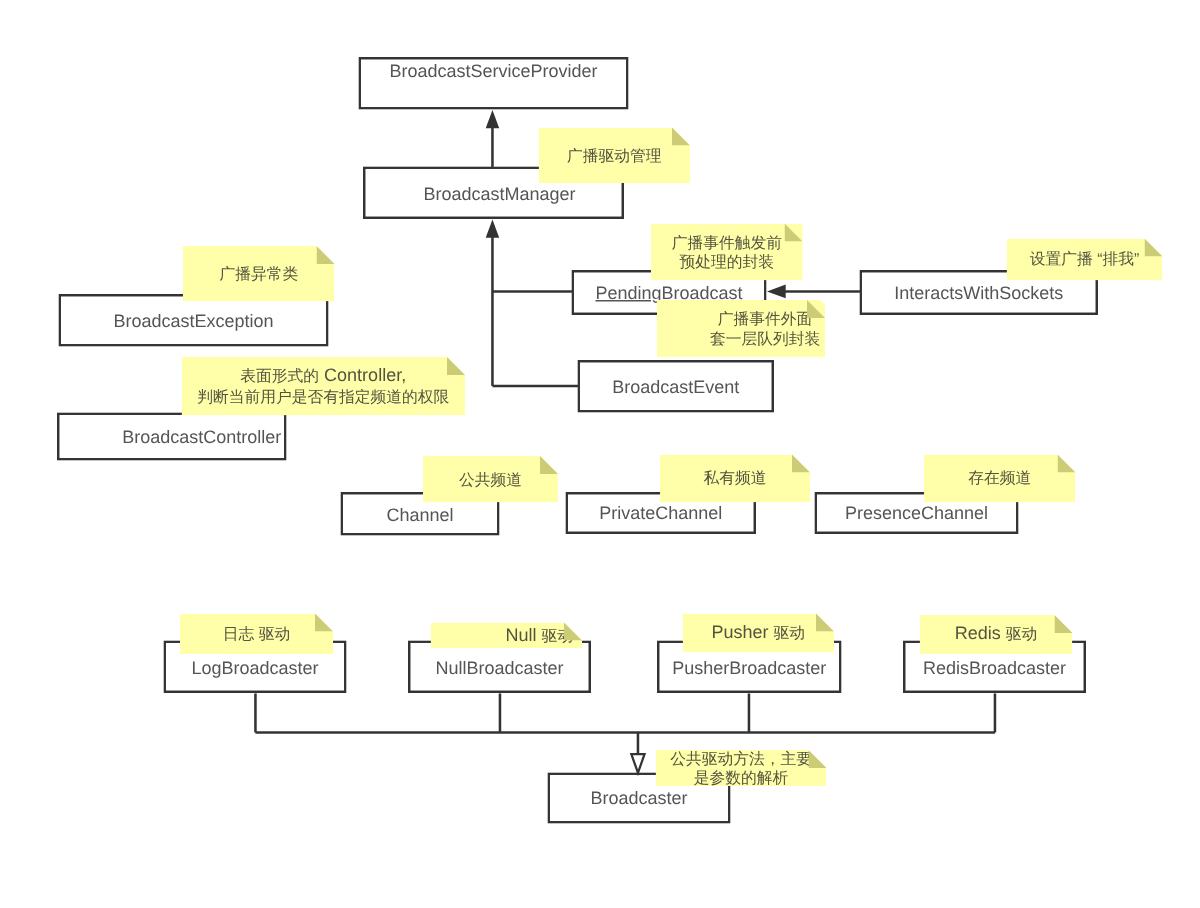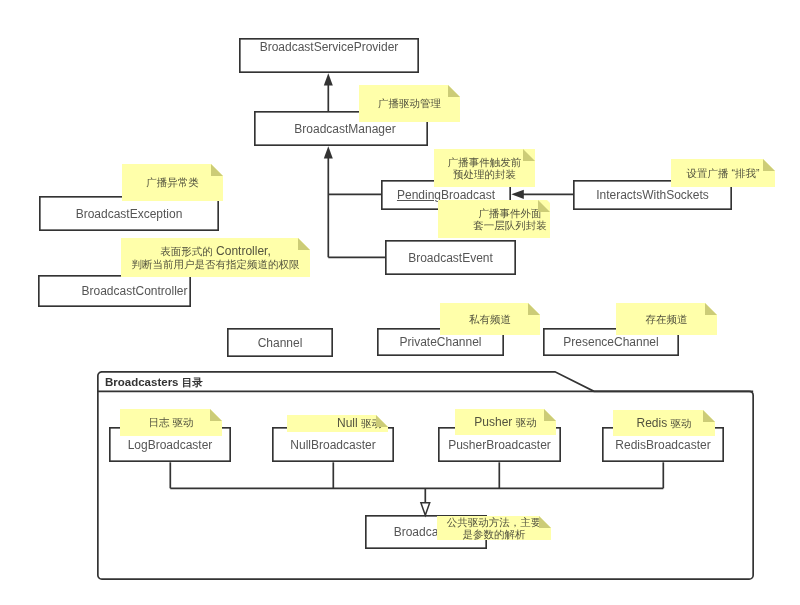--- a/index.html
+++ b/index.html
@@ -29,35 +29,28 @@
         background:#ffffaa;z-index:-1;}
   .note > .fold{position:absolute;right:0;top:0;width:12px;height:12px;z-index:3;}
   .note > .line{position:relative;z-index:2;}
   .cjk{font-size:10.5px;}
 </style>
 </head>
 <body>
 
 <div id="canvas">
 
-  <div id="pkg" style="left: 97px; top: 371px; width: 657px; height: 209px;">
-    <svg width="657" height="209">
-      <path id="pkg-outline" stroke-width="1.7" stroke-linejoin="miter" fill="#ffffff" stroke="#333333" d="M 4 0.85 H 458 L 497 20.3 H 652.15 A 4 4 0 0 1 656.15 24.3 V 204.15 A 4 4 0 0 1 652.15 208.15 H 4.85 A 4 4 0 0 1 0.85 204.15 V 4.85 A 4 4 0 0 1 4.85 0.85 Z"></path>
-      <line id="pkg-separator" stroke-width="1.7" stroke="#333333" x1="0.85" y1="20.3" x2="656.15" y2="20.3"></line>
-    </svg>
-    <div class="title">Broadcasters <span class="cjk">目录</span></div>
-  </div>
 
   <div class="cls" style="left: 239px; top: 38px; width: 180px; height: 18px;">
     <svg class="frame" width="180" height="35">
         <rect x="0.8" y="0.8" stroke-width="1.7" fill="#ffffff" stroke="#333333" width="178.4" height="33.4"></rect>
       </svg>
     <span>BroadcastServiceProvider</span>
   </div>
-  <div class="cls" style="left: 242px; top: 111px; width: 182px; height: 35px; margin-left: 12px;">
+  <div class="cls" style="left: 242px; top: 111px; width: 182px; height: 35px;">
     <svg class="frame" width="174" height="35">
         <rect x="0.8" y="0.8" stroke-width="1.7" fill="#ffffff" stroke="#333333" width="172.4" height="33.4"></rect>
       </svg>
     <span>BroadcastManager</span>
   </div>
   <div class="cls" style="left: 39px; top: 196px; width: 180px; height: 35px;">
     <svg class="frame" width="180" height="35">
         <rect x="0.8" y="0.8" stroke-width="1.7" fill="#ffffff" stroke="#333333" width="178.4" height="33.4"></rect>
       </svg>
     <span>BroadcastException</span>
@@ -213,20 +206,27 @@
       </svg>
   </div>
   <div class="note" style="left: 121px; top: 238px; width: 189px; height: 39px;">
     <div class="paper" style="background: rgb(255, 255, 170); clip-path: polygon(0px 0px, 177px 0px, 189px 12px, 189px 39px, 0px 39px);"></div>
     <div class="line"><span class="cjk">表面形式的</span> Controller,</div>
     <div class="line"><span class="cjk">判断当前用户是否有指定频道的权限</span></div>
     <svg class="fold" viewBox="0 0 12 12" width="12" height="12">
         <polygon points="0,0 12,12 0,12" fill="#cccc77"></polygon>
       </svg>
   </div>
+  <div class="note" style="left: 282px; top: 304px; width: 90px; height: 31px;">
+    <div class="paper" style="background: rgb(255, 255, 170); clip-path: polygon(0px 0px, 78px 0px, 90px 12px, 90px 31px, 0px 31px);"></div>
+    <div class="line"><span class="cjk">公共频道</span></div>
+    <svg class="fold" viewBox="0 0 12 12" width="12" height="12">
+        <polygon points="0,0 12,12 0,12" fill="#cccc77"></polygon>
+      </svg>
+  </div>
   <div class="note" style="left: 440px; top: 303px; width: 100px; height: 32px;">
     <div class="paper" style="background: rgb(255, 255, 170); clip-path: polygon(0px 0px, 88px 0px, 100px 12px, 100px 32px, 0px 32px);"></div>
     <div class="line"><span class="cjk">私有频道</span></div>
     <svg class="fold" viewBox="0 0 12 12" width="12" height="12">
         <polygon points="0,0 12,12 0,12" fill="#cccc77"></polygon>
       </svg>
   </div>
   <div class="note" style="left: 616px; top: 303px; width: 101px; height: 32px;">
     <div class="paper" style="background: rgb(255, 255, 170); clip-path: polygon(0px 0px, 89px 0px, 101px 12px, 101px 32px, 0px 32px);"></div>
     <div class="line"><span class="cjk">存在频道</span></div>
@@ -255,21 +255,21 @@
         <polygon points="0,0 12,12 0,12" fill="#cccc77"></polygon>
       </svg>
   </div>
   <div class="note" style="left: 613px; top: 410px; width: 102px; height: 26px;">
     <div class="paper" style="background: rgb(255, 255, 170); clip-path: polygon(0px 0px, 90px 0px, 102px 12px, 102px 26px, 0px 26px);"></div>
     <div class="line">Redis <span class="cjk">驱动</span></div>
     <svg class="fold" viewBox="0 0 12 12" width="12" height="12">
         <polygon points="0,0 12,12 0,12" fill="#cccc77"></polygon>
       </svg>
   </div>
-  <div class="note" style="left: 437px; top: 500px; width: 114px; height: 24px; margin-top: 16px;">
+  <div class="note" style="left: 437px; top: 500px; width: 114px; height: 24px;">
     <div class="paper" style="background: rgb(255, 255, 170); clip-path: polygon(0px 0px, 102px 0px, 114px 12px, 114px 24px, 0px 24px);"></div>
     <div class="line"><span class="cjk">公共驱动方法，主要</span></div>
     <div class="line"><span class="cjk">是参数的解析</span></div>
     <svg class="fold" viewBox="0 0 12 12" width="12" height="12">
         <polygon points="0,0 12,12 0,12" fill="#cccc77"></polygon>
       </svg>
   </div>
 </div>
 
 </body></html>

